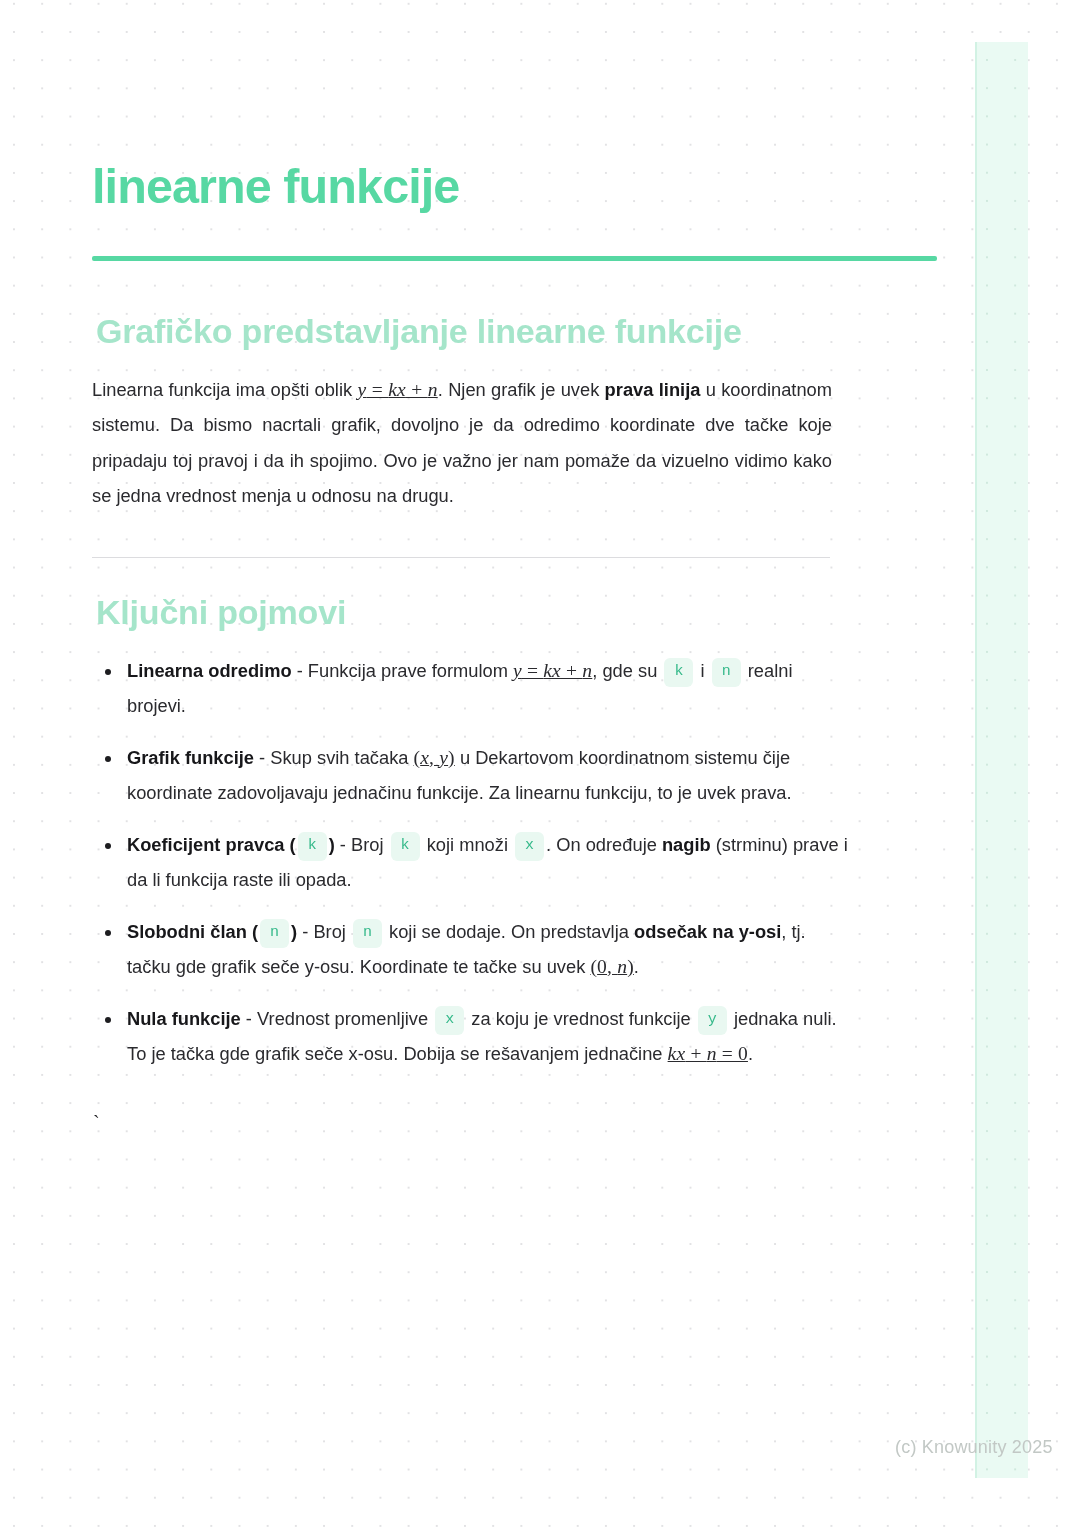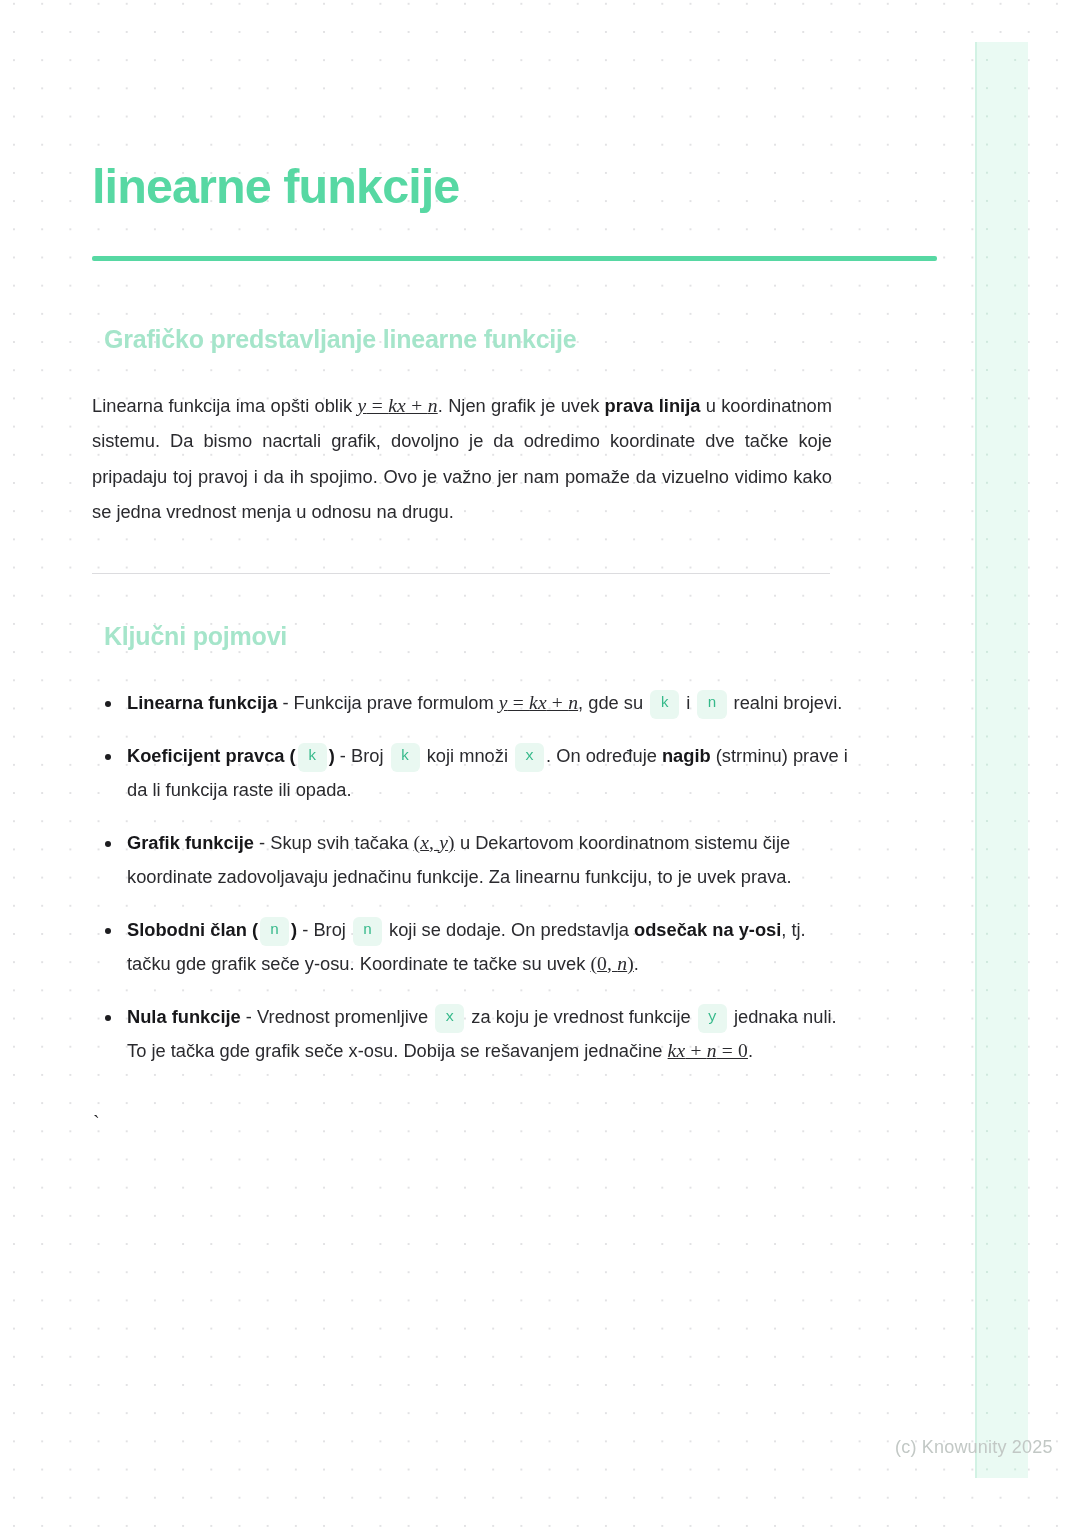--- a/index.html
+++ b/index.html
@@ -67,22 +67,22 @@
 
   #title-rule {
     margin-top: 38px;
     width: 845px;
     height: 5px;
     background: #57d8a3;
     border-radius: 2px;
   }
 
   h2.section-heading {
-    margin: 12px;
-    font-size: 25px;
+    margin: 4px;
+    font-size: 34px;
     line-height: 32px;
     font-weight: 700;
     color: #a5e5ca;
     letter-spacing: -0.2px;
   }
   #section-1-heading { padding-top: 50px; }
   #section-2-heading { padding-top: 34px; }
 
   p.body-text {
     margin: 0;
@@ -196,25 +196,25 @@
     <h2 id="section-1-heading" class="section-heading">Grafičko predstavljanje linearne funkcije</h2>
 
     <p class="body-text"><span>Linearna funkcija ima opšti oblik </span><span class="math"><span>y</span><span class="up"> = </span><span>kx</span><span class="up"> + </span><span>n</span></span><span>. Njen grafik je uvek </span><b>prava linija</b><span> u koordinatnom sistemu. Da bismo nacrtali grafik, dovoljno je da odredimo koordinate dve tačke koje pripadaju toj pravoj i da ih spojimo. Ovo je važno jer nam pomaže da vizuelno vidimo kako se jedna vrednost menja u odnosu na drugu.</span></p>
 
     <div class="thin-divider"></div>
 
     <h2 id="section-2-heading" class="section-heading">Ključni pojmovi</h2>
 
     <ul id="key-concepts">
 
-      <li><b>Linearna funkcija</b><span> - </span><span>Funkcija prave formulom </span><span class="math"><span>y</span><span class="up"> = </span><span>kx</span><span class="up"> + </span><span>n</span></span><span>, gde su </span><code class="chip">k</code><span> i </span><code class="chip">n</code><span> realni brojevi.</span></li>
+      <li><b>Linearna odredimo</b><span> - </span><span>Funkcija prave formulom </span><span class="math"><span>y</span><span class="up"> = </span><span>kx</span><span class="up"> + </span><span>n</span></span><span>, gde su </span><code class="chip">k</code><span> i </span><code class="chip">n</code><span> realni brojevi.</span></li>
+
+      <li><b>Grafik funkcije</b><span> - </span><span>Skup svih tačaka </span><span class="math"><span class="up">(</span><span>x</span><span class="up">, </span><span>y</span><span class="up">)</span></span><span> u Dekartovom koordinatnom sistemu čije koordinate zadovoljavaju jednačinu funkcije. Za linearnu funkciju, to je uvek prava.</span></li>
 
       <li><b>Koeficijent pravca (</b><code class="chip">k</code><b>)</b><span> - </span><span>Broj </span><code class="chip">k</code><span> koji množi </span><code class="chip">x</code><span>. On određuje </span><b>nagib</b><span> (strminu) prave i da li funkcija raste ili opada.</span></li>
-
-      <li><b>Grafik funkcije</b><span> - </span><span>Skup svih tačaka </span><span class="math"><span class="up">(</span><span>x</span><span class="up">, </span><span>y</span><span class="up">)</span></span><span> u Dekartovom koordinatnom sistemu čije koordinate zadovoljavaju jednačinu funkcije. Za linearnu funkciju, to je uvek prava.</span></li>
 
       <li><b>Slobodni član (</b><code class="chip">n</code><b>)</b><span> - </span><span>Broj </span><code class="chip">n</code><span> koji se dodaje. On predstavlja </span><b>odsečak na y-osi</b><span>, tj. tačku gde grafik seče y-osu. Koordinate te tačke su uvek </span><span class="math"><span class="up">(</span><span class="up">0</span><span class="up">, </span><span>n</span><span class="up">)</span></span><span>.</span></li>
 
       <li><b>Nula funkcije</b><span> - </span><span>Vrednost promenljive </span><code class="chip">x</code><span> za koju je vrednost funkcije </span><code class="chip">y</code><span> jednaka nuli. To je tačka gde grafik seče x-osu. Dobija se rešavanjem jednačine </span><span class="math"><span>kx</span><span class="up"> + </span><span>n</span><span class="up"> = </span><span class="up">0</span></span><span>.</span></li>
 
     </ul>
   </div>
 
   <div id="stray-tick">`</div>
 

